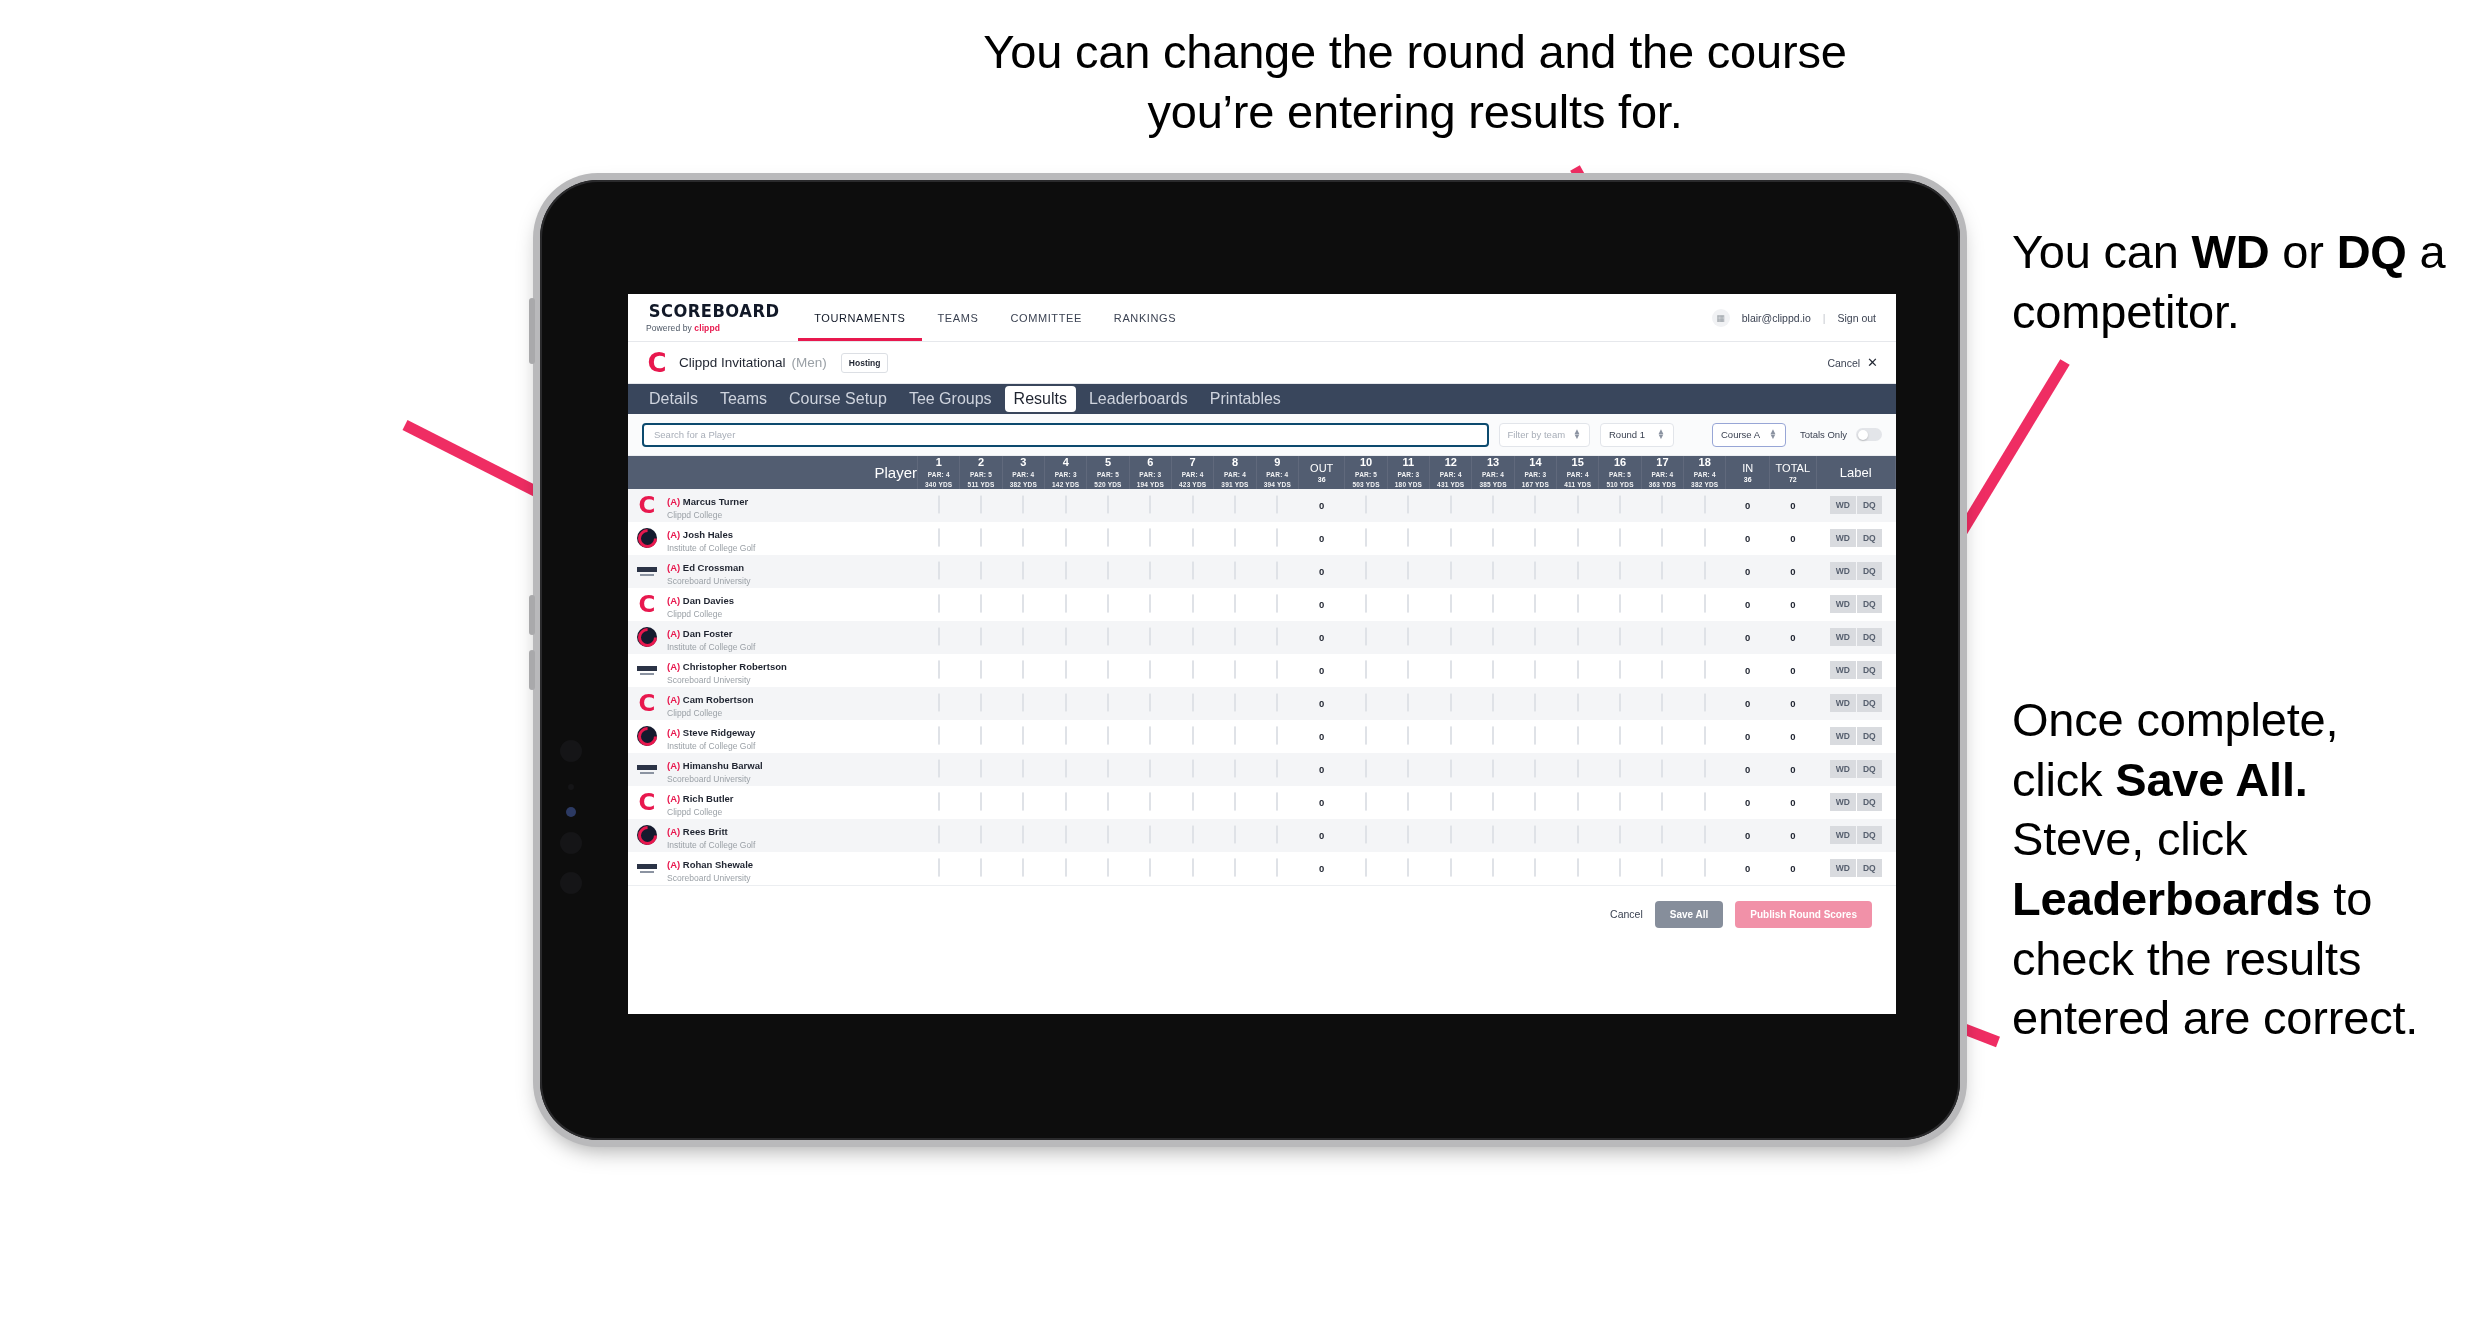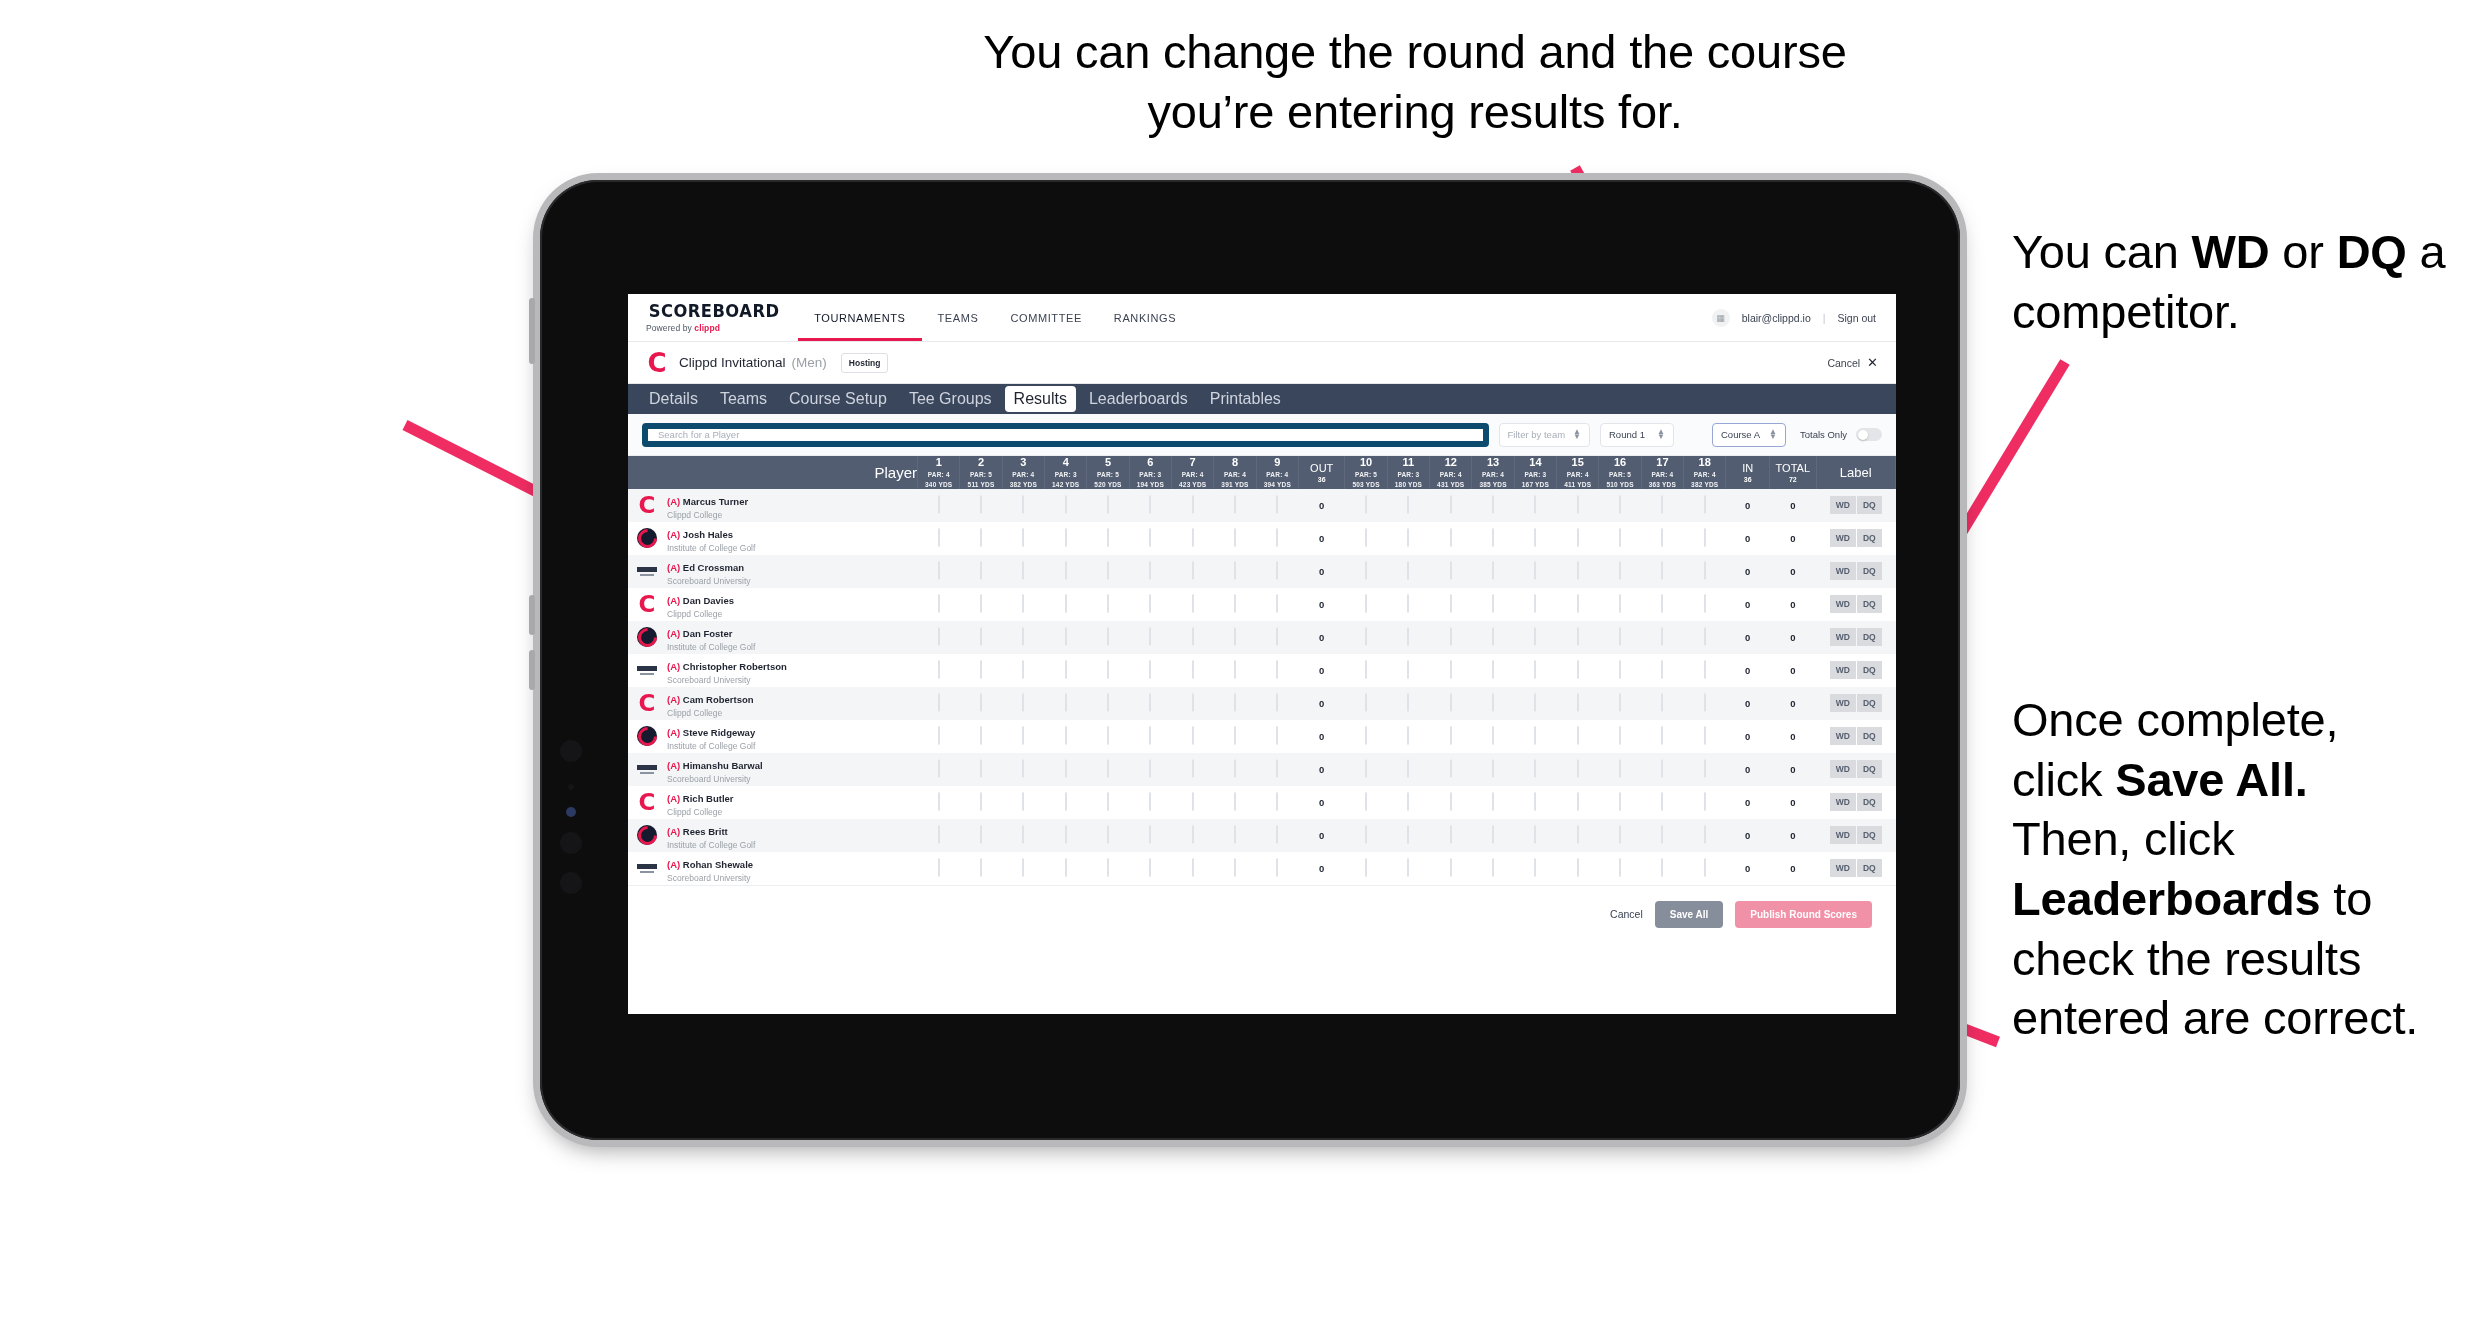--- a/index.html
+++ b/index.html
@@ -114,21 +114,21 @@
     font-size:16px; color:#cfd4de; padding:5px 9px; border-radius:4px; cursor:pointer; line-height:1;
   }
   #subtabs .st.active { background:#ffffff; color:#1f2430; font-weight:500; }
 
   
   #filterbar {
     height:42px; background:#fafbfc; display:flex; align-items:center; padding:0 14px; gap:10px;
     border-bottom:1px solid #eceef1;
   }
   #search {
-    flex:1; height:24px; background:#fff; border:6px solid #0c4a6e; border-radius:4px;
+    flex:1; height:24px; background:#fff; border:2px solid #0c4a6e; border-radius:4px;
     display:flex; align-items:center; padding:0 10px; font-size:9.5px; color:#a8aeb8;
   }
   .selectbox {
     height:24px; min-width:74px; background:#fff; border:1px solid #e2e5ea; border-radius:4px;
     display:flex; align-items:center; justify-content:space-between; gap:8px;
     padding:0 8px; font-size:9.5px; color:#3b4252; cursor:pointer;
   }
   .selectbox.ph { color:#a8aeb8; }
   .selectbox.focus { border-color:#98a6d6;margin-left:28px; }
   .chev { display:flex; flex-direction:column; line-height:.55; font-size:8px; color:#8b93a1; }
@@ -209,21 +209,21 @@
 </style>
 </head>
 <body>
 
 <div id="stage">
 
   <div id="anno-top" class="anno">You can change the round and the course you’re entering results for.</div>
 
   <div id="anno-wd" class="anno"><span>You can </span><b>WD</b><span> or </span><b>DQ</b><span> a competitor.</span></div>
 
-  <div id="anno-save" class="anno"><span>Once complete,</span><br><span>click </span><b>Save All.</b><br><span>Then, click</span><br><b>Leaderboards</b><span> to</span><br><span>check the results</span><br><span>entered are correct.</span></div>
+  <div id="anno-save" class="anno"><span>Once complete,</span><br><span>click </span><b>Save All.</b><br><span>Steve, click</span><br><b>Leaderboards</b><span> to</span><br><span>check the results</span><br><span>entered are correct.</span></div>
 
   <svg class="arrow" style="left:380px; top:400px;" width="420" height="230" viewBox="0 0 420 230">
     <defs>
         <marker id="ah1" markerWidth="5" markerHeight="5" refX="2.6" refY="2.5" orient="auto">
           <path d="M0,0 L5,2.5 L0,5 z" fill="#ef2d63"></path>
         </marker>
       </defs>
     <path d="M25,25 L360,195" stroke="#ef2d63" stroke-width="11" fill="none" marker-end="url(#ah1)"></path>
   </svg>
 

